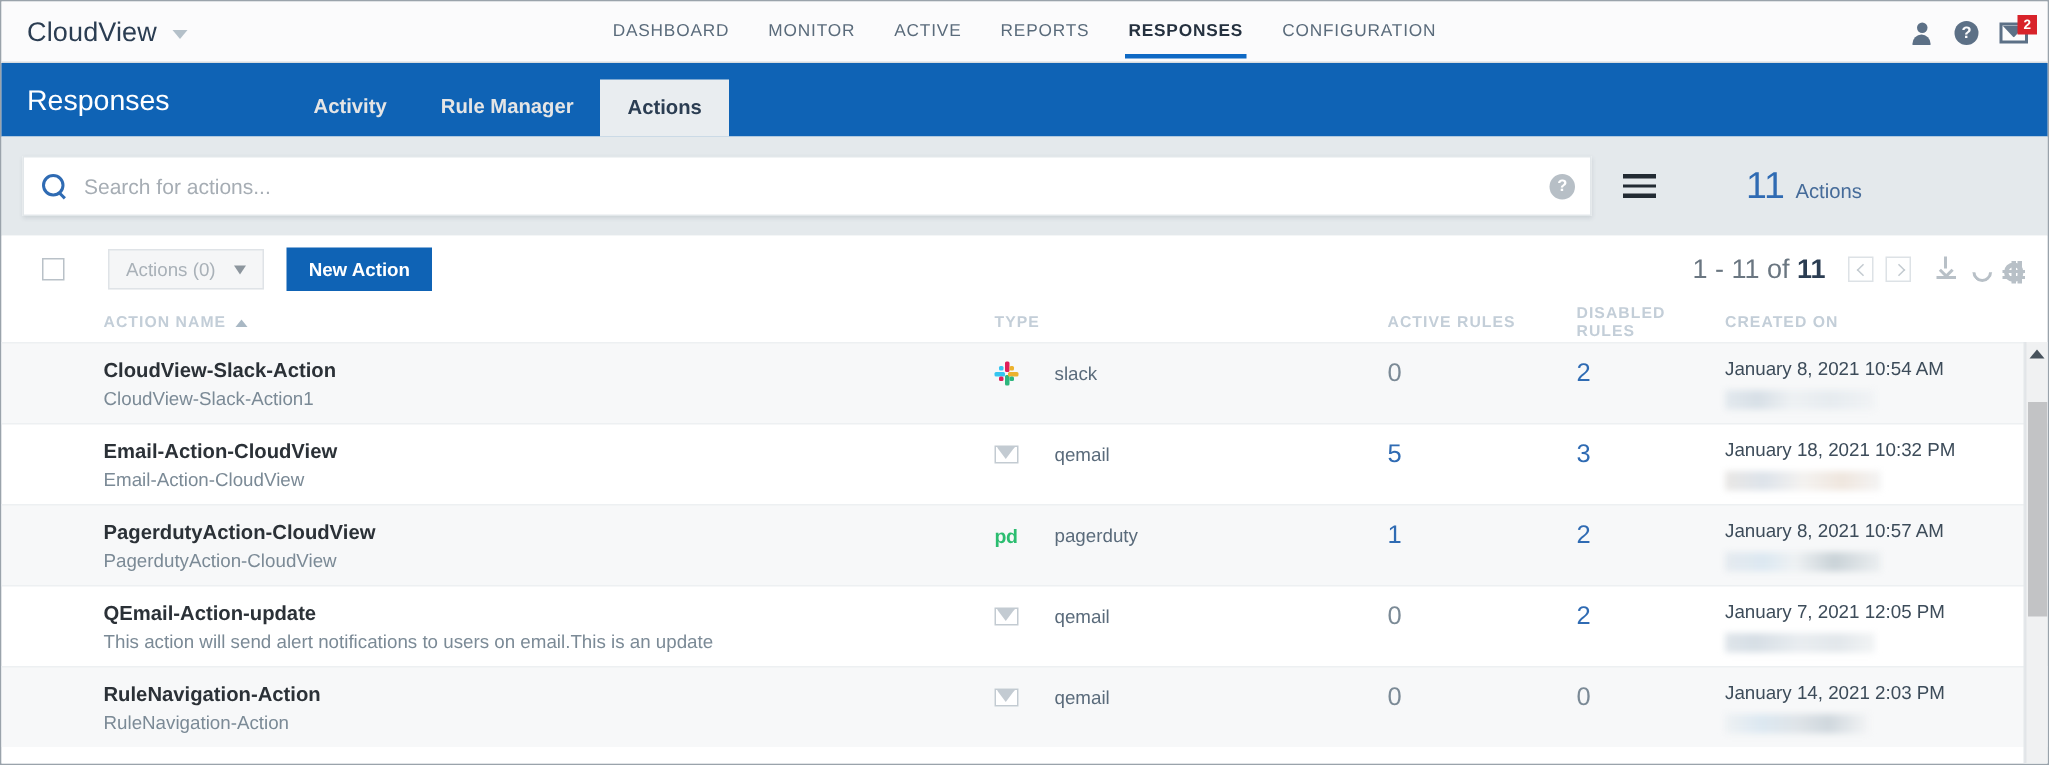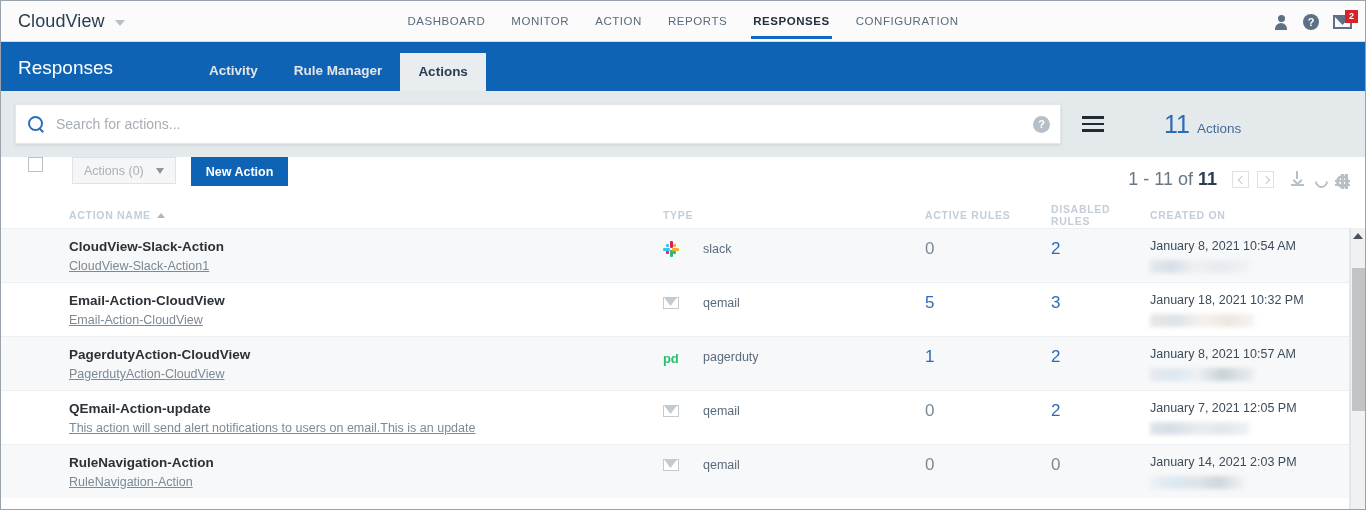--- a/index.html
+++ b/index.html
@@ -196,21 +196,21 @@
   .count-label { font-size: 13.5px; color: #4a6versa; color:#456b99; }
 
   
   .content {
     background: #ffffff;
     height: 352px;
     position: relative;
   }
   .toolbar {
     height: 45px;
-    display: flex; align-items: flex-start;
+    display: flex; align-items: center;
     padding: 0 18px 0 27px;
     position: relative;
   }
   .chk {
     width: 15px; height: 15px;
     border: 1px solid #b9c1c8; background: #fff;
     cursor: pointer;
   }
   .actions-dd {
     margin-left: 29px;
@@ -302,21 +302,21 @@
   .tbody { position: relative; }
   .trow {
     display: flex; align-items: flex-start;
     padding: 10px 0 9px 68px;
     border-top: 1px solid #edf0f2;
     min-height: 51px;
   }
   .trow.alt { background: #f7f8f9; }
   .cell { display: flex; }
   .a-name { font-size: 13.5px; font-weight: bold; color: #2b3137; cursor: pointer; }
-  .a-desc { font-size: 12.5px; color: #7b8a96; margin-top: 5px; text-decoration: underline; }
+  .a-desc { font-size: 12.5px; color: #7b8a96; margin-top: 5px; }
   .type-cell { display: flex; align-items: center; padding-top: 2px; }
   .type-icon { width: 16px; height: 16px; position: relative; flex: 0 0 16px; }
   .type-label { font-size: 12.5px; color: #5a6b7b; margin-left: 24px; }
 
   
   .sl { position:absolute; width:16px; height:16px; }
   .sl i { position:absolute; display:block; border-radius:1px; }
   .sl .b1 { width:3px; height:7px; background:#e01e5a; left:6.5px; top:0px; }
   .sl .b2 { width:7px; height:3px; background:#36c5f0; left:0px; top:6.5px; }
   .sl .b3 { width:3px; height:7px; background:#2eb67d; left:6.5px; top:9px; }
@@ -402,21 +402,21 @@
 
   <div class="topbar">
     <div class="brand">
       <span class="brand-name">CloudView</span>
       <span class="brand-caret"></span>
     </div>
 
     <div class="mainnav" id="mainnav">
         <div class="navitem">DASHBOARD</div>
         <div class="navitem">MONITOR</div>
-        <div class="navitem">ACTION</div>
+        <div class="navitem">ACTIVE</div>
         <div class="navitem">REPORTS</div>
         <div class="navitem active">RESPONSES</div>
         <div class="navitem">CONFIGURATION</div>
       </div>
 
     <div class="topicons">
       <span class="icon-person"></span>
       <span class="icon-help">?</span>
       <span class="icon-mail-wrap">
         <span class="icon-mail"></span>

